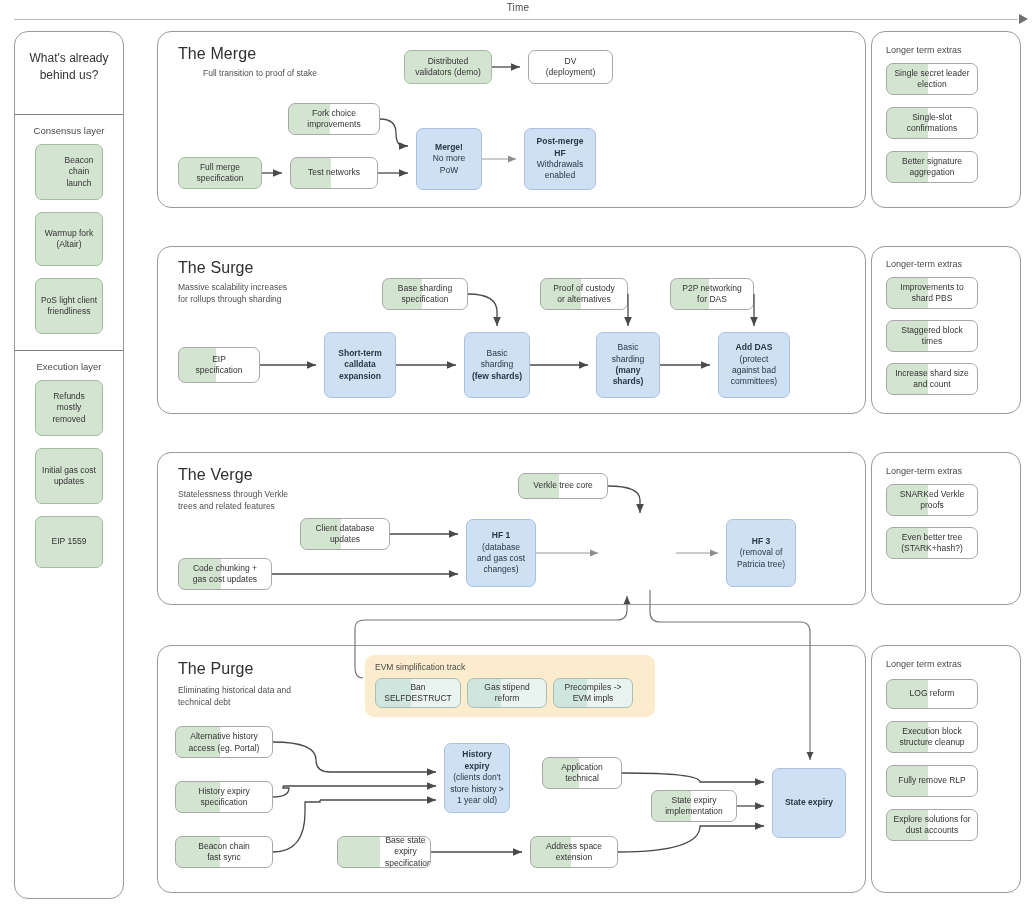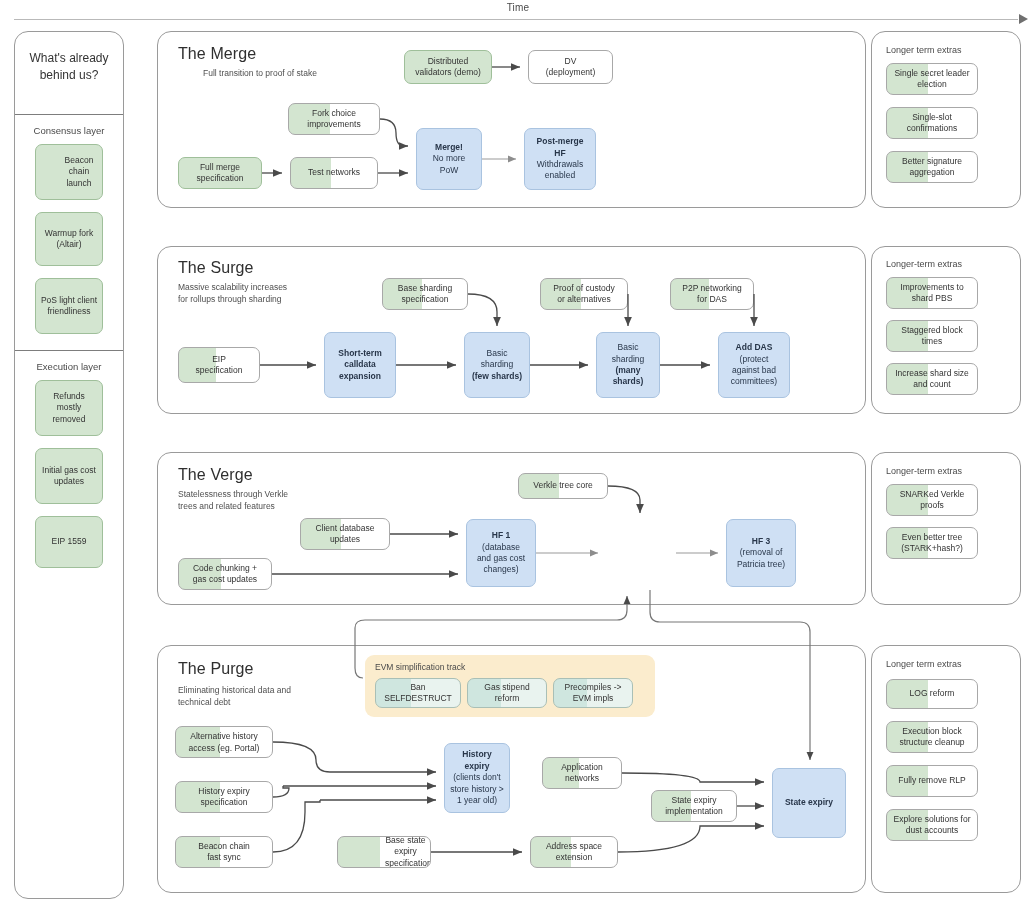--- a/index.html
+++ b/index.html
@@ -326,21 +326,21 @@
   <div class="node n-half" style="left:175px;top:836px;width:98px;height:32px;">
     <span><b style="font-weight:normal">Beacon chain</b><br><b style="font-weight:normal">fast sync</b></span>
   </div>
   <div class="node n-half" style="left:337px;top:836px;width:94px;height:32px;padding-left:47px;">
     <span><b style="font-weight:normal">Base state expiry</b><br><b style="font-weight:normal">specification</b></span>
   </div>
   <div class="node n-half" style="left:530px;top:836px;width:88px;height:32px;">
     <span><b style="font-weight:normal">Address space</b><br><b style="font-weight:normal">extension</b></span>
   </div>
   <div class="node n-half" style="left:542px;top:757px;width:80px;height:32px;">
-    <span><b style="font-weight:normal">Application</b><br><b style="font-weight:normal">networks</b></span>
+    <span><b style="font-weight:normal">Application</b><br><b style="font-weight:normal">technical</b></span>
   </div>
   <div class="node n-half" style="left:651px;top:790px;width:86px;height:32px;">
     <span><b style="font-weight:normal">State expiry</b><br><b style="font-weight:normal">implementation</b></span>
   </div>
   <div class="node n-blue" style="left:444px;top:743px;width:66px;height:70px;">
     <span><b>History</b><br><b>expiry</b><br><b style="font-weight:normal">(clients don't</b><br><b style="font-weight:normal">store history &gt;</b><br><b style="font-weight:normal">1 year old)</b></span>
   </div>
   <div class="node n-blue" style="left:772px;top:768px;width:74px;height:70px;">
     <span style="font-weight:bold">State expiry</span>
   </div>

